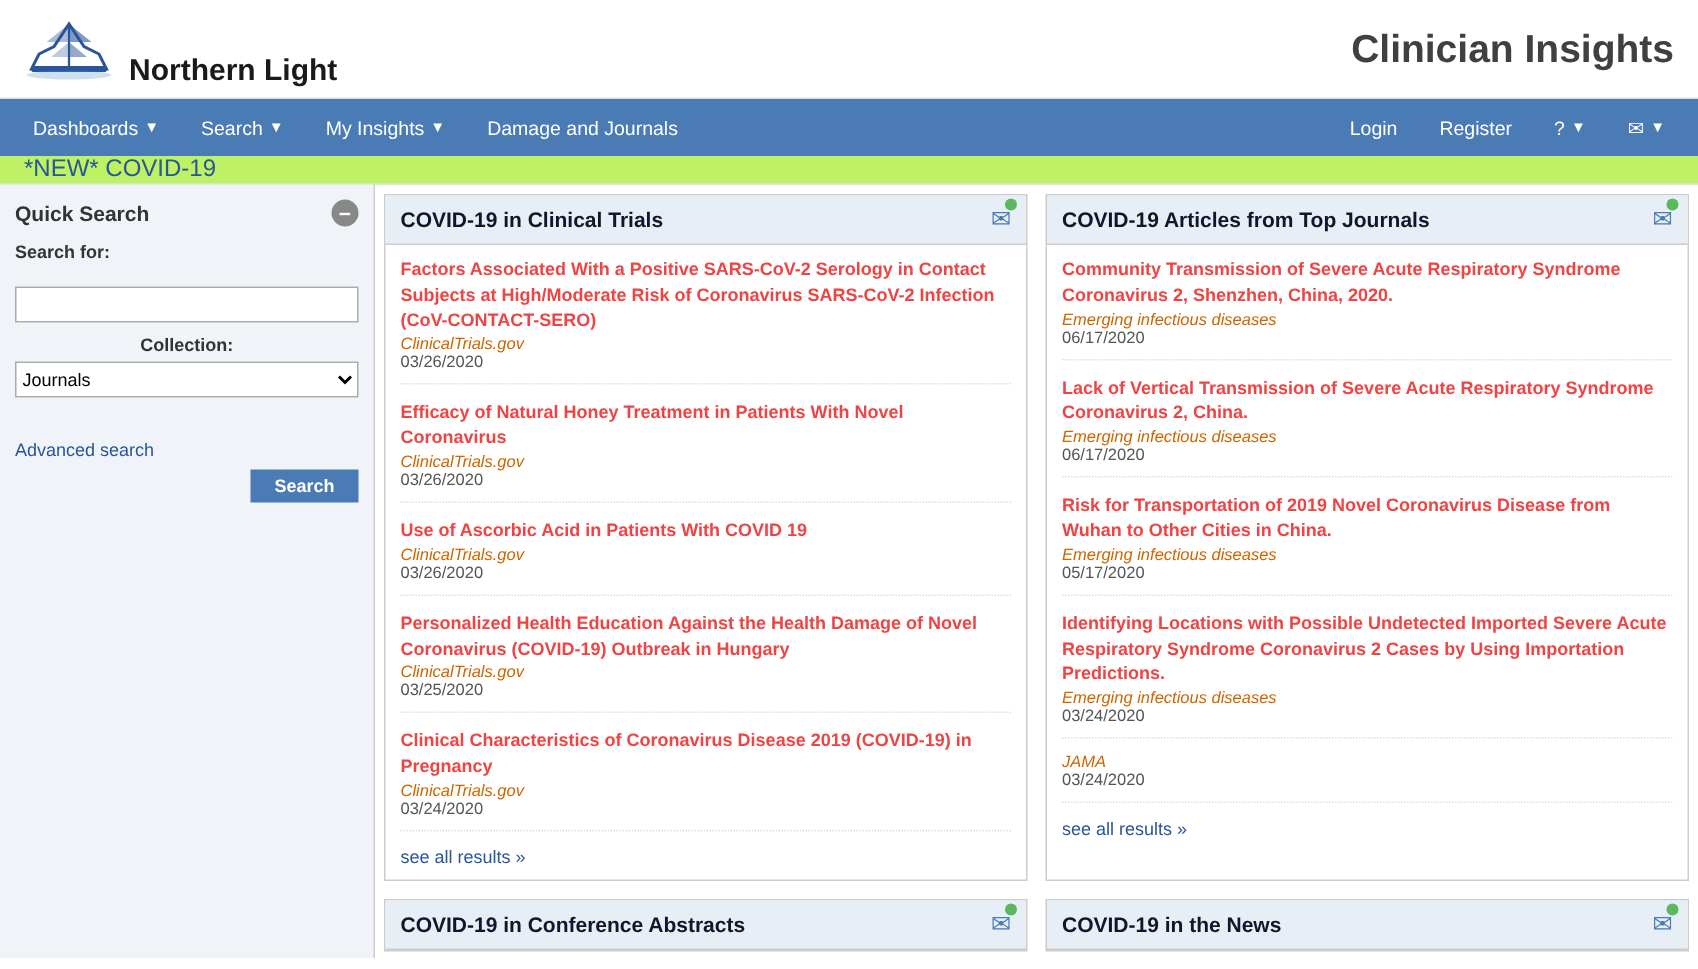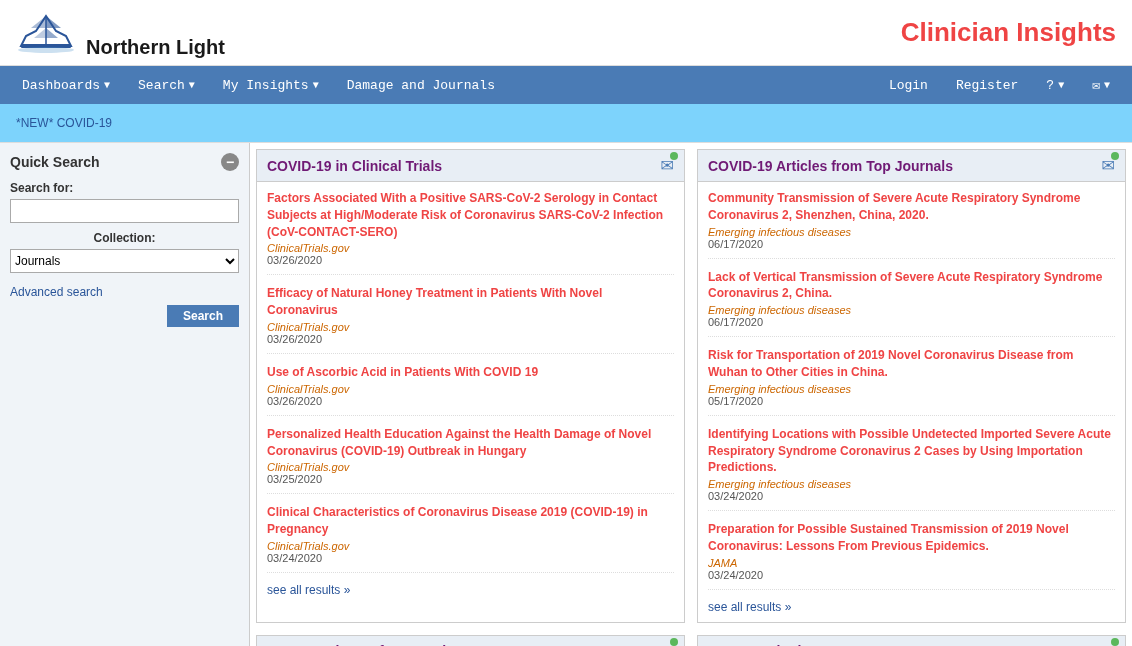--- a/index.html
+++ b/index.html
@@ -24,32 +24,31 @@
       font-size: 20px;
       font-weight: bold;
       color: #1a1a1a;
     }
     .logo-icon svg {
       width: 60px;
       height: 50px;
     }
     .clinician-insights {
       font-size: 26px;
-      color: #ef4444;
+      color: #404040;
       font-weight: bold;
     }
 
     
     .navbar {
       background: #4a7bb5;
       display: flex;
       align-items: center;
       padding: 0 8px;
       height: 38px;
-      font-family: Liberation Mono, monospace;
     }
     .nav-item {
       color: #fff;
       font-size: 13px;
       padding: 0 14px;
       height: 38px;
       display: flex;
       align-items: center;
       cursor: pointer;
       white-space: nowrap;
@@ -62,24 +61,24 @@
     .nav-right .nav-item {
       color: #fff;
     }
     .dropdown-arrow {
       margin-left: 4px;
       font-size: 10px;
     }
 
     
     .alert-bar {
-      background: #7dd3fc;
-      padding: 12px 16px;
+      background: #bef264;
+      padding: 0 16px;
       border-bottom: 1px solid #ddd;
-      font-size: 12px;
+      font-size: 16px;
     }
     .alert-bar a {
       color: #2a5599;
       text-decoration: none;
     }
 
     
     .main-layout {
       display: flex;
       height: calc(646px - 66px - 38px - 26px);
@@ -116,21 +115,21 @@
       justify-content: center;
       font-size: 14px;
       cursor: pointer;
       font-weight: bold;
       line-height: 1;
     }
     .search-label {
       font-size: 12px;
       font-weight: bold;
       color: #333;
-      margin-bottom: 4px;
+      margin-bottom: 16px;
     }
     .search-input {
       width: 100%;
       height: 24px;
       border: 1px solid #aaa;
       padding: 2px 4px;
       margin-bottom: 8px;
       font-size: 12px;
     }
     .collection-label {
@@ -138,21 +137,21 @@
       font-weight: bold;
       color: #333;
       margin-bottom: 4px;
       text-align: center;
     }
     .collection-select {
       width: 100%;
       height: 24px;
       border: 1px solid #aaa;
       font-size: 12px;
-      margin-bottom: 8px;
+      margin-bottom: 24px;
       background: #fff;
     }
     .search-btn {
       background: #4a7bb5;
       color: #fff;
       border: none;
       padding: 4px 16px;
       font-size: 12px;
       cursor: pointer;
       float: right;
@@ -188,21 +187,21 @@
       background: #e8eef5;
       border-bottom: 1px solid #ccc;
       padding: 6px 10px;
       display: flex;
       align-items: center;
       justify-content: space-between;
     }
     .section-title {
       font-size: 14px;
       font-weight: bold;
-      color: #701a75;
+      color: #0f172a;
     }
     .email-icon {
       color: #4a7bb5;
       font-size: 16px;
       cursor: pointer;
       position: relative;
     }
     .email-icon .badge {
       position: absolute;
       top: -4px;
@@ -411,21 +410,20 @@
           <div class="article-date">05/17/2020</div>
         </div>
 
         <div class="article-item">
           <a class="article-title">Identifying Locations with Possible Undetected Imported Severe Acute Respiratory Syndrome Coronavirus 2 Cases by Using Importation Predictions.</a>
           <div class="article-source">Emerging infectious diseases</div>
           <div class="article-date">03/24/2020</div>
         </div>
 
         <div class="article-item">
-          <a class="article-title">Preparation for Possible Sustained Transmission of 2019 Novel Coronavirus: Lessons From Previous Epidemics.</a>
           <div class="article-source">JAMA</div>
           <div class="article-date">03/24/2020</div>
         </div>
 
         <a class="see-all">see all results »</a>
       </div>
     </div>
 
     <div class="section-panel">
       <div class="section-header">

